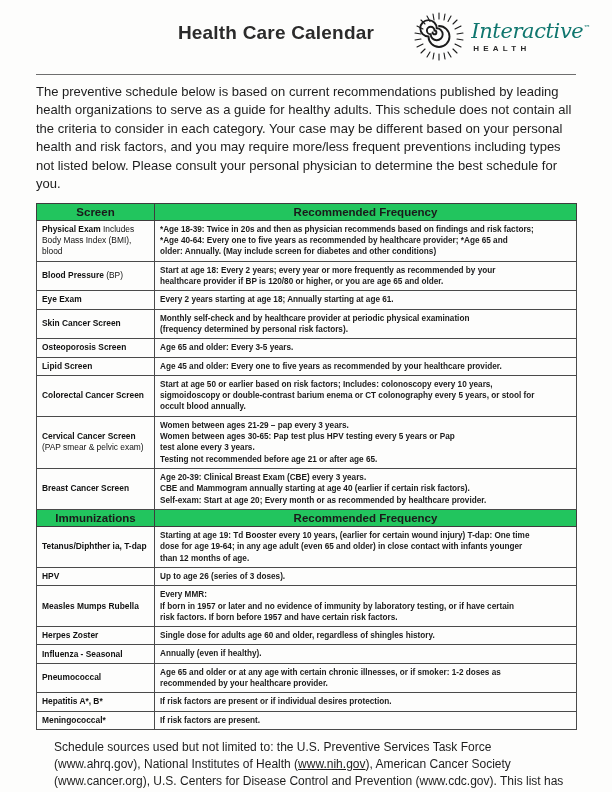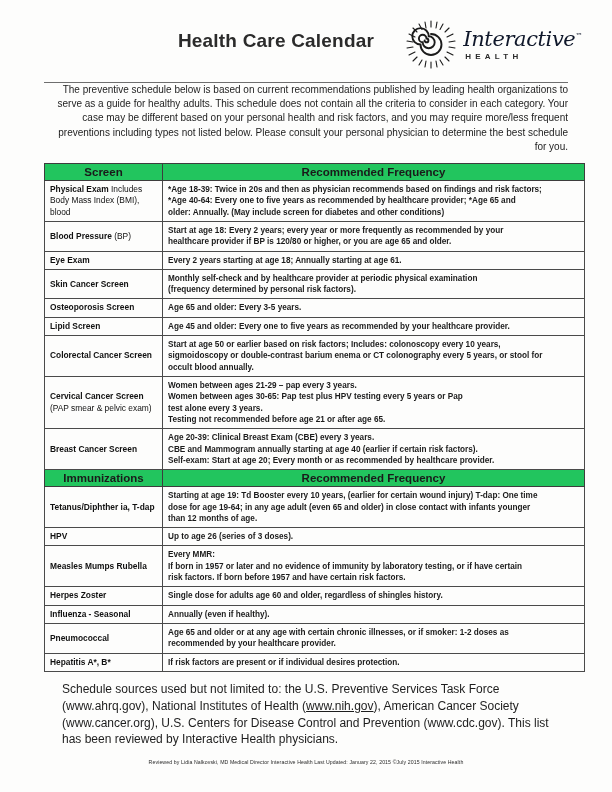--- a/index.html
+++ b/index.html
@@ -6,21 +6,21 @@
   body{
     width:612px;height:792px;
     background:#fdfdfc;
     font-family:"Liberation Sans", sans-serif;
     color:#1c1c1c;
     position:relative;
     overflow:hidden;
   }
   .page{
     position:absolute;inset:0;
-    padding:8px;
+    padding:0;
   }
   
   .header{
     position:relative;
     height:72px;
   }
   .doc-title{
     position:absolute;
     left:0;right:0;top:22px;
     text-align:center;
@@ -35,42 +35,42 @@
     right:22px;top:12px;
     display:flex;align-items:center;gap:7px;
   }
   .logo-mark{width:50px;height:50px;display:block;}
   .logo-words{display:flex;flex-direction:column;line-height:1;}
   .logo-script{
     font-family:"DejaVu Serif", serif;
     font-style:italic;
     font-size:21px;
     letter-spacing:-.4px;
-    color:#0f172a;
+    color:#0f766e;
     position:relative;
   }
   .logo-tm{font-size:7px;vertical-align:super;font-style:normal;}
   .logo-sub{
     font-size:8px;
     letter-spacing:4.2px;
     font-weight:bold;
     color:#2a2a2a;
     margin-top:3px;
     margin-left:2px;
   }
   .hr-top{
     margin:2px 36px 0 36px;
     border:0;border-top:1.6px solid #6e6e6e;
   }
   
   .intro{
-    margin:0 36px 0 36px;
-    font-size:10px;
+    margin:8px 36px 0 36px;
+    font-size:13px;
     line-height:1.42;
-    text-align:right;
+    text-align:left;
     color:#1d1d1d;
   }
   
   .tbl{
     margin:9px 36px 0 36px;
     border-collapse:collapse;
     width:540px;
     table-layout:fixed;
   }
   .tbl td,.tbl th{
@@ -291,19 +291,25 @@
             <span class="ln">Age 65 and older or at any age with certain chronic illnesses, or if smoker: 1-2  doses as</span>
             <span class="ln">recommended by your healthcare provider.</span>
           </td>
         </tr>
         <tr>
           <td class="lbl"><span>Hepatitis A*, B*</span></td>
           <td class="val">
             <span class="ln">If risk factors are present or if individual desires protection.</span>
           </td>
         </tr>
+        <tr>
+          <td class="lbl"><span>Meningococcal*</span></td>
+          <td class="val">
+            <span class="ln">If risk factors are present.</span>
+          </td>
+        </tr>
       </tbody>
   </table>
 
   <div class="foot-sources">Schedule sources used but not limited to: the U.S. Preventive Services Task Force (www.ahrq.gov), National Institutes of Health (<u>www.nih.gov</u>), American Cancer Society (www.cancer.org), U.S. Centers for Disease Control and Prevention (www.cdc.gov). This list has been reviewed by Interactive Health physicians.</div>
   <div class="foot-rev">Reviewed by Lidia Nalkovski, MD Medical Director Interactive Health Last Updated: January 22, 2015  ©July 2015 Interactive Health</div>
 
 </div>
 
 </body></html>

